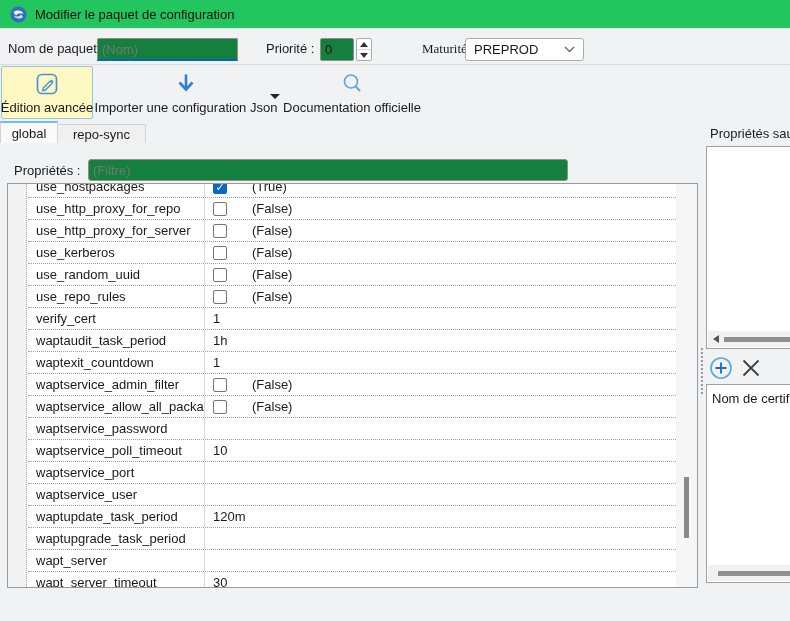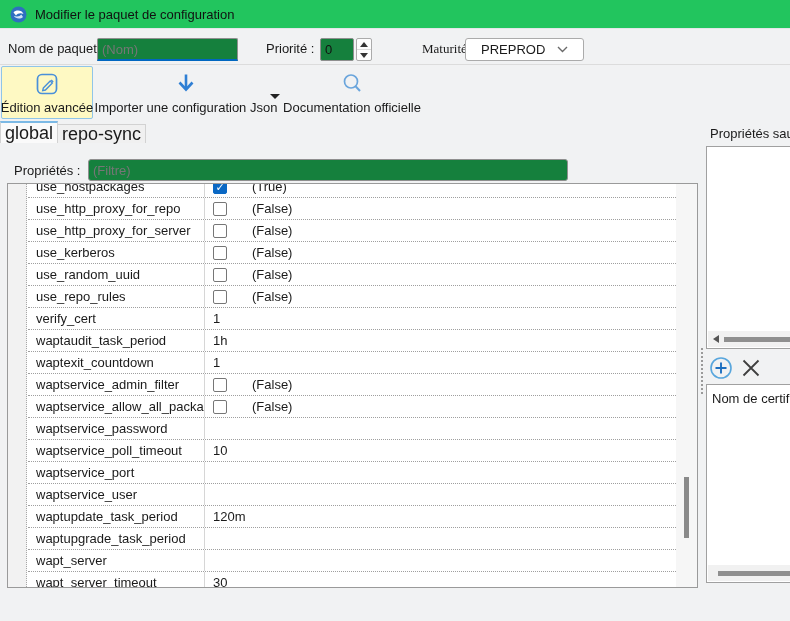--- a/index.html
+++ b/index.html
@@ -25,40 +25,40 @@
   .spinner { position:absolute; left:356px; top:38px; width:16px; height:23px;
     border:1px solid #ababab; background:#fdfdfd; border-radius:2px;
     display:flex; flex-direction:column; }
   .spin-btn { flex:1; display:flex; align-items:center; justify-content:center; cursor:default; }
   .spin-btn + .spin-btn { border-top:1px solid #dcdcdc; }
   .tri-up { width:0; height:0; border-left:4px solid transparent; border-right:4px solid transparent;
     border-bottom:5px solid #333; }
   .tri-down { width:0; height:0; border-left:4px solid transparent; border-right:4px solid transparent;
     border-top:5px solid #333; }
   .combo { position:absolute; left:465px; top:38px; width:119px; height:23px; background:#fff;
-    border:1px solid #ababab; border-radius:3px; display:flex; align-items:center; padding:0 15px; }
+    border:1px solid #ababab; border-radius:3px; display:flex; align-items:center; padding:0 8px; }
   .combo .combo-value { flex:1; }
   .combo svg { flex:none; }
 
   .toolbar-sep { position:absolute; left:0; top:64px; width:790px; height:1px; background:#dcdcdc; }
 
   
   .tbtn { position:absolute; top:66px; height:53px; display:flex; flex-direction:column;
     align-items:center; justify-content:flex-end; padding-bottom:3px; border:1px solid transparent;
     border-radius:2px; cursor:default; }
   .tbtn .ticon { position:absolute; top:4px; }
   .tbtn .tlabel { font-size:13px; white-space:nowrap; }
   .tbtn.selected { background:#fef9c3; border-color:#90c5e8; }
   #btn-import { }
   .drop-caret { position:absolute; left:270px; top:94px; width:0; height:0;
     border-left:5px solid transparent; border-right:5px solid transparent; border-top:5px solid #222; }
 
   
   .tab { position:absolute; display:flex; align-items:center; justify-content:center;
-    font-size:18px; cursor:default; }
+    font-size:13px; cursor:default; }
   #tab-global { left:0; top:121px; width:58px; height:22px; background:#fafafa;
     border:1px solid #d2d2d2; border-bottom:none; border-top:2px solid #7bb9e5; }
   #tab-repo { left:58px; top:124px; width:88px; height:19px; background:#f0f0f0;
     border:1px solid #d2d2d2; border-bottom:none; border-left:none; }
 
   
   #filter-label { left:14px; top:160px; }
   #filter-input { left:88px; top:159px; width:480px; height:22px; border-radius:3px; }
 
   

